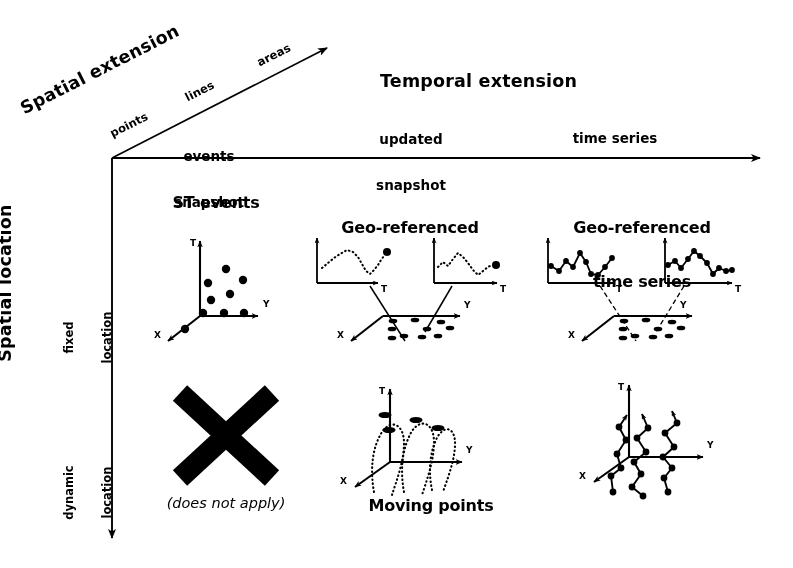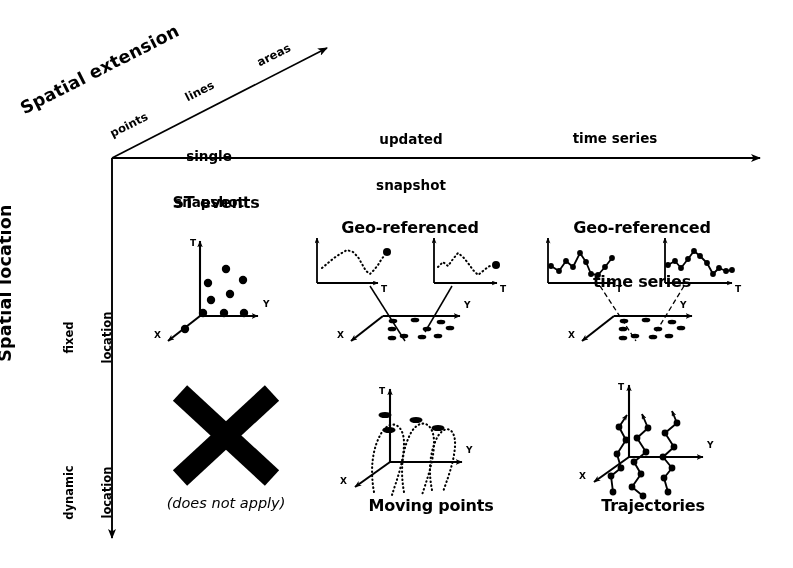--- a/index.html
+++ b/index.html
@@ -254,23 +254,24 @@
       </g>
     </g>
   </svg>
 
   <div class="lbl axis-title" style="left:22px; top:100px; transform: rotate(-27deg); transform-origin: left center;">Spatial extension</div>
 
   <div class="lbl tick-bold" style="left:111px; top:128px; transform: rotate(-27deg); transform-origin: left center;">points</div>
   <div class="lbl tick-bold" style="left:186px; top:92px; transform: rotate(-27deg); transform-origin: left center;">lines</div>
   <div class="lbl tick-bold" style="left:258px; top:57px; transform: rotate(-27deg); transform-origin: left center;">areas</div>
 
+  <div class="lbl axis-title" style="left:380px; top:72px;">Temporal extension</div>
 
   <div class="lbl col-head" style="left:150px; top:119px; width:118px;">
-    <div>single</div>
+    <div>events</div>
     <div>snapshot</div>
   </div>
   <div class="lbl col-head" style="left:352px; top:102px; width:118px;">
     <div>updated</div>
     <div>snapshot</div>
   </div>
   <div class="lbl col-head" style="left:530px; top:131px; width:170px;">time series</div>
 
   <div class="lbl axis-title" style="left:6px; top:352px; transform: rotate(-90deg); transform-origin: left center; white-space:pre;">Spatial location</div>
 
@@ -291,21 +292,20 @@
 
   <div class="lbl cell-title" style="left:552px; top:183px; width:180px;">
     <div>Geo-referenced</div>
     <div>time series</div>
   </div>
 
   <div class="lbl cell-note" style="left:156px; top:495px; width:140px;">(does not apply)</div>
 
   <div class="lbl cell-title" style="left:341px; top:497px; width:180px;">Moving points</div>
 
-  <div class="lbl cell-title" style="left:563px; top:497px; width:180px;">Trajectories</div>
 
   <div class="lbl axis-letter" style="left:190px; top:238px;">T</div>
   <div class="lbl axis-letter" style="left:263px; top:299px;">Y</div>
   <div class="lbl axis-letter" style="left:154px; top:330px;">X</div>
 
   <div class="lbl axis-letter" style="left:381px; top:284px;">T</div>
   <div class="lbl axis-letter" style="left:500px; top:284px;">T</div>
   <div class="lbl axis-letter" style="left:464px; top:300px;">Y</div>
   <div class="lbl axis-letter" style="left:337px; top:330px;">X</div>
 

